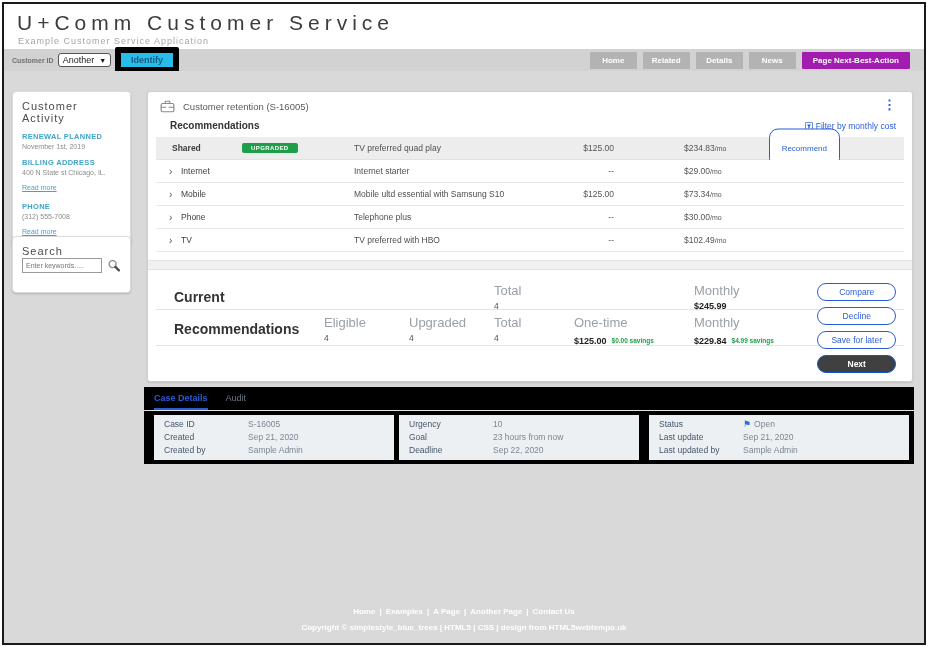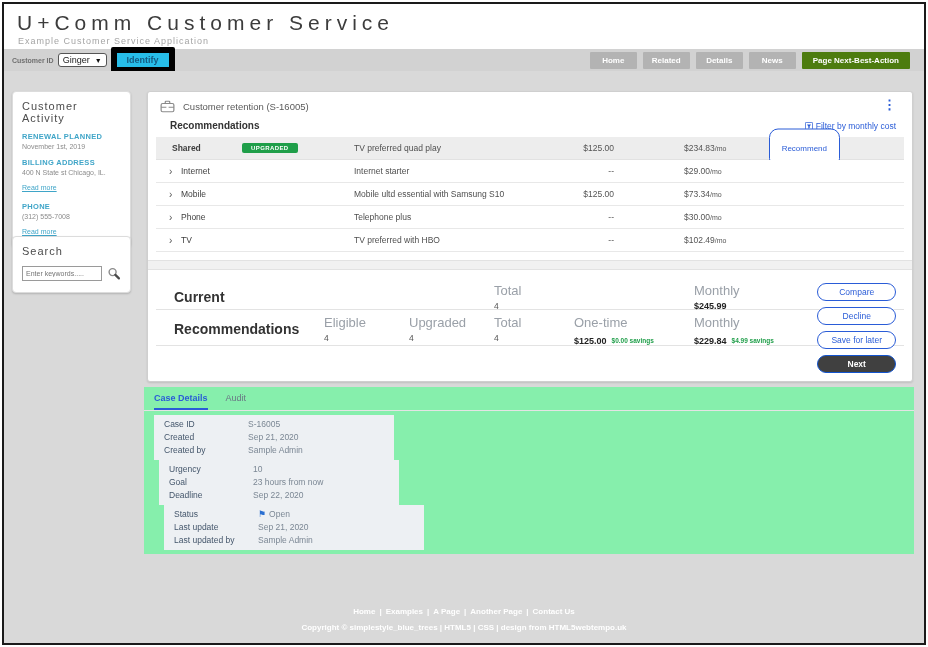--- a/index.html
+++ b/index.html
@@ -13,34 +13,34 @@
 
   
   .band { height:22px; background:#d2d2d2; display:flex; justify-content:space-between; align-items:center; padding:0 14px 0 8px; }
   .cust { display:flex; align-items:center; gap:4px; }
   .cust-label { font-size:7px; font-weight:bold; color:#6f6f6f; }
   .select { background:#fff; border:1px solid #555; border-radius:3px; height:14px; padding:0 4px; font-size:9px; color:#222; display:flex; align-items:center; gap:5px; cursor:pointer; }
   .caret { font-size:7px; color:#111; }
   .identify { background:#27bde8; color:#155a80; font-weight:bold; font-size:9px; border:6px solid #000000; border-radius:2px; padding:2px 10px; cursor:pointer; }
   .nav { display:flex; align-items:center; }
   .navbtn { background:#b3b3b3; color:#fff; font-weight:bold; font-size:8px; border:none; border-radius:1px; padding:4px 0; width:47px; margin-left:6px; cursor:pointer; font-family:"Liberation Sans", sans-serif; }
-  .navbtn.cyan { background:#4d7c0f; width:auto; padding:4px 11px; }
+  .navbtn.cyan { background:#a21caf; width:auto; padding:4px 11px; }
 
   
   .main { position:relative; height:576px; background:#d9d9d9; }
 
   
   .scard { position:absolute; left:8px; width:119px; background:#fff; border:1px solid #dcdcdc; border-radius:4px; box-shadow:0 1px 2px rgba(0,0,0,.18); padding:8px 9px; }
   .activity-card { top:20px; min-height:133px; }
   .search-card { top:165px; height:57px; }
   .scard-title { font-size:11px; letter-spacing:1px; color:#4c4c4c; }
   .act-label { font-size:7.5px; color:#3fa5c8; font-weight:bold; letter-spacing:.3px; margin-top:8px; }
   .act-value { font-size:7px; color:#8b8b8b; margin-top:2px; }
   .act-link { font-size:7px; color:#3fa5c8; text-decoration:underline; margin-top:3px; display:inline-block; cursor:pointer; }
-  .search-row { display:flex; align-items:center; gap:5px; margin-top:8px; }
+  .search-row { display:flex; align-items:center; gap:5px; }
   .search-input { width:80px; height:15px; border:1px solid #9a9a9a; font-size:7px; padding:0 3px; color:#666; font-family:"Liberation Sans", sans-serif; }
 
   
   .main-card { position:absolute; left:143px; top:20px; width:766px; height:291px; background:#fff; border:1px solid #cfcfcf; border-radius:3px; box-shadow:0 1px 2px rgba(0,0,0,.12); }
   .card-head { display:flex; align-items:center; gap:8px; padding:8px 12px 2px; }
   .case-title { font-size:9.5px; color:#5a5a5a; }
   .dots { position:absolute; right:16px; top:6px; color:#2a5cd7; font-size:13px; font-weight:bold; line-height:1; cursor:pointer; }
   .rec-head { display:flex; justify-content:space-between; align-items:center; padding:5px 16px 6px 22px; }
   .rec-title { font-size:10px; font-weight:bold; color:#333; }
   .filter-link { font-size:8.5px; color:#2a5cd7; display:flex; align-items:center; gap:3px; cursor:pointer; }
@@ -71,25 +71,25 @@
   .cv.strong { font-weight:bold; color:#222; font-size:9px; }
   .savings { font-size:6.5px; color:#1f9e49; font-weight:bold; margin-left:5px; position:relative; top:-1px; }
   .col-eligible { left:168px; } .col-upgraded { left:253px; } .col-total { left:338px; }
   .col-onetime { left:418px; } .col-monthly { left:538px; }
 
   .actions { position:absolute; right:16px; bottom:8px; display:flex; gap:6px;flex-direction:column; }
   .pill { border:1px solid #2a5cd7; color:#2a5cd7; background:#fff; border-radius:10px; font-size:8.5px; padding:3px 13px; cursor:pointer; font-family:"Liberation Sans", sans-serif; }
   .pill.primary { background:#404040; border-color:#1254cf; color:#fff; font-weight:bold; }
 
   
-  .lower { position:absolute; left:140px; top:316px; width:770px; background:#86efac; padding-bottom:4px; }
+  .lower { position:absolute; left:140px; top:316px; width:770px; background:#000000; padding-bottom:4px; }
   .tabs { display:flex; gap:18px; padding:6px 10px 0; border-bottom:1px solid #e4e4e4; }
   .tab { font-size:9px; color:#6a7684; padding-bottom:5px; cursor:pointer; }
   .tab.active { color:#2a5cd7; font-weight:bold; border-bottom:2px solid #2a5cd7; }
-  .panels { display:flex; padding:4px 0 0 10px;flex-direction:column; }
+  .panels { display:flex; padding:4px 0 0 10px; }
   .panel { background:#edf0f3; padding:3px 10px; }
   .panel.p1 { width:240px; } .panel.p2 { width:240px; margin-left:5px; } .panel.p3 { width:260px; margin-left:10px; }
   .p-row { display:flex; font-size:8.5px; line-height:13px; }
   .p-label { width:84px; color:#44566b; flex:none; }
   .p-value { color:#7b8794; }
   .flag { color:#2a6fd1; margin-right:3px; font-size:9px; }
 
   
   .footer { position:absolute; left:0; width:100%; top:536px; text-align:center; color:#fff; font-weight:bold; font-size:8px; }
   .footer .line2 { margin-top:7px; }
@@ -103,21 +103,21 @@
 
   <header class="hdr">
     <div class="title">U+Comm Customer Service</div>
     <div class="subtitle">Example Customer Service Application</div>
   </header>
 
   <div class="band">
     <div class="cust">
       <span class="cust-label">Customer ID</span>
       <div class="select">
-        <span>Ginger</span>
+        <span>Another</span>
         <span class="caret">▼</span>
       </div>
       <button class="identify">Identify</button>
     </div>
     <div class="nav">
       <button class="navbtn">Home</button>
       <button class="navbtn">Related</button>
       <button class="navbtn">Details</button>
       <button class="navbtn">News</button>
       <button class="navbtn cyan">Page Next-Best-Action</button>

